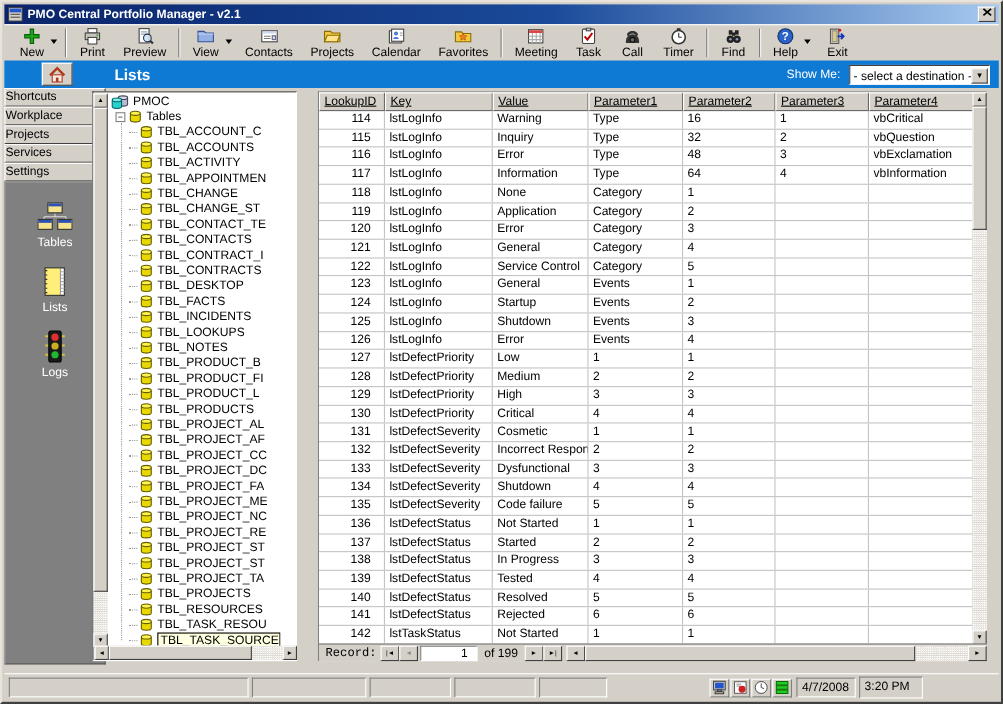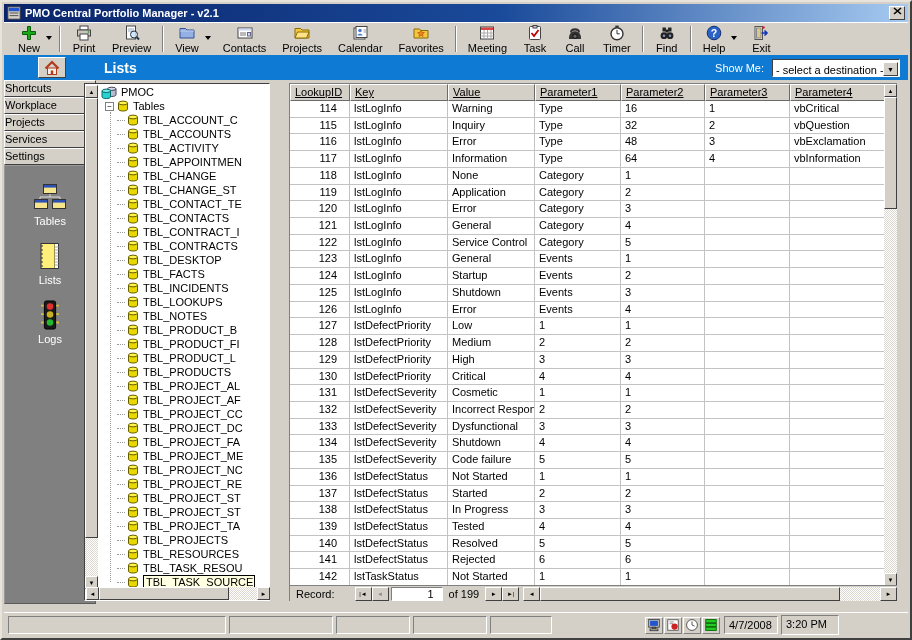--- a/index.html
+++ b/index.html
@@ -92,21 +92,21 @@
   .grid-body { position:relative; height:485px; overflow:hidden; }
   .g-row { display:flex; height:16.72px; border-bottom:1px solid #c3c3c3; }
   .g-cell { border-right:1px solid #c3c3c3; padding:1px 3px 0 4px; white-space:nowrap; overflow:hidden; cursor:default; }
   .g-cell.num { text-align:right; padding-right:12px; }
   .c0{width:60px;} .c1{width:98px;} .c2{width:87px;} .c3{width:86px;} .c4{width:84px;} .c5{width:85px;} .c6{width:95px;}
   .grid-vscroll { position:absolute; right:0; top:0; width:13px; height:502px; }
 
   
   .recordbar { position:absolute; left:0; right:0; bottom:0; height:16px; background:#d4d0c8;
                border-top:1px solid #808080; display:flex; align-items:center; }
-  .rec-label { margin:0 20px 0 6px; }
+  .rec-label { margin:0 4px 0 6px;font-family:Liberation Mono, monospace; }
   .rb { width:17px; height:14px; font-size:6px; line-height:12px; text-align:center; color:#000; flex:none; cursor:default; }
   .rb.dis { color:#8a8a8a; }
   .rec-input { width:52px; height:14px; border:1px solid; border-color:#808080 #fff #fff #808080; background:#fff;
                text-align:right; padding-right:8px; font-size:11px; font-family:inherit; margin:0 2px; }
   .rec-of { margin:0 6px 0 4px; white-space:nowrap; }
   .rec-hscroll { flex:1; height:14px; margin-left:4px; background:repeating-conic-gradient(#fff 0% 25%, #dcd8d0 0% 50%) 0 0/2px 2px;
                  position:relative; }
   .rec-hscroll .rb { position:absolute; top:0; }
   .rec-hscroll .lh { left:0; }
   .rec-hscroll .rh { right:0; }

